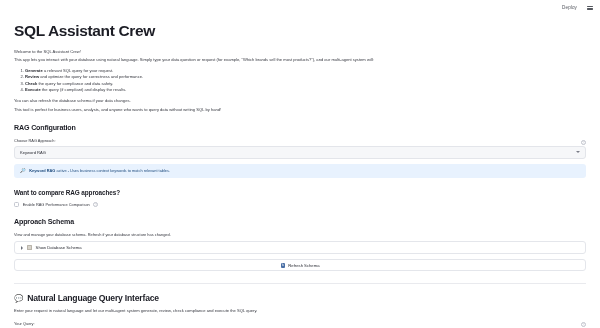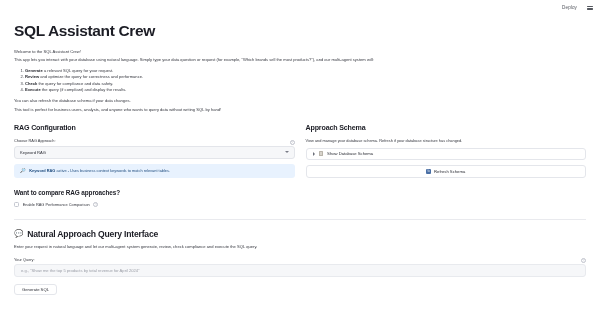--- a/index.html
+++ b/index.html
@@ -39,21 +39,21 @@
   ol.steps {
     margin: 4px 0 4px 0; padding-left: 11px; font-size: 4.1px; color: #35373f;
   }
   ol.steps li { line-height: 1.62; }
   ol.steps b { font-weight: 700; color: #26272e; }
 
   .tail { margin-top: 4px; }
   .tail p { font-size: 4.1px; line-height: 1.55; margin: 0 0 2.5px 0; color: #35373f; }
 
   
-  .cols { display: flex; gap: 11px; margin-top: 11px; }
+  .cols { display: flex; gap: 11px; margin-top: 11px; flex-direction: column; }
   .col { flex: 1 1 0; min-width: 0; position: relative; }
 
   h2.sec {
     font-size: 7.1px; font-weight: 700; letter-spacing: -.15px;
     margin: 0 0 6px 0; color: #1c1d25;
   }
   .field-label {
     font-size: 3.9px; color: #34363e; margin-bottom: 2.5px; line-height: 1.3;
   }
   .desc { font-size: 3.9px; color: #34363e; margin: 0 0 4px 0; line-height: 1.35; }
@@ -228,21 +228,21 @@
           <span>Refresh Schema</span>
         </div>
       </div>
     </div>
 
     <hr class="rule">
 
     
     <h2 class="qhead">
       <span class="bubble">💬</span>
-      <span>Natural Approach Query Interface</span>
+      <span>Natural Language Query Interface</span>
     </h2>
 
     <p class="qdesc">Enter your request in natural language and let our multi-agent system generate, review, check compliance and execute the SQL query.</p>
 
     <div class="lbl-row">
       <div class="field-label">Your Query:</div>
       <div class="help-dot">?</div>
     </div>
 
     <div class="qinput">

